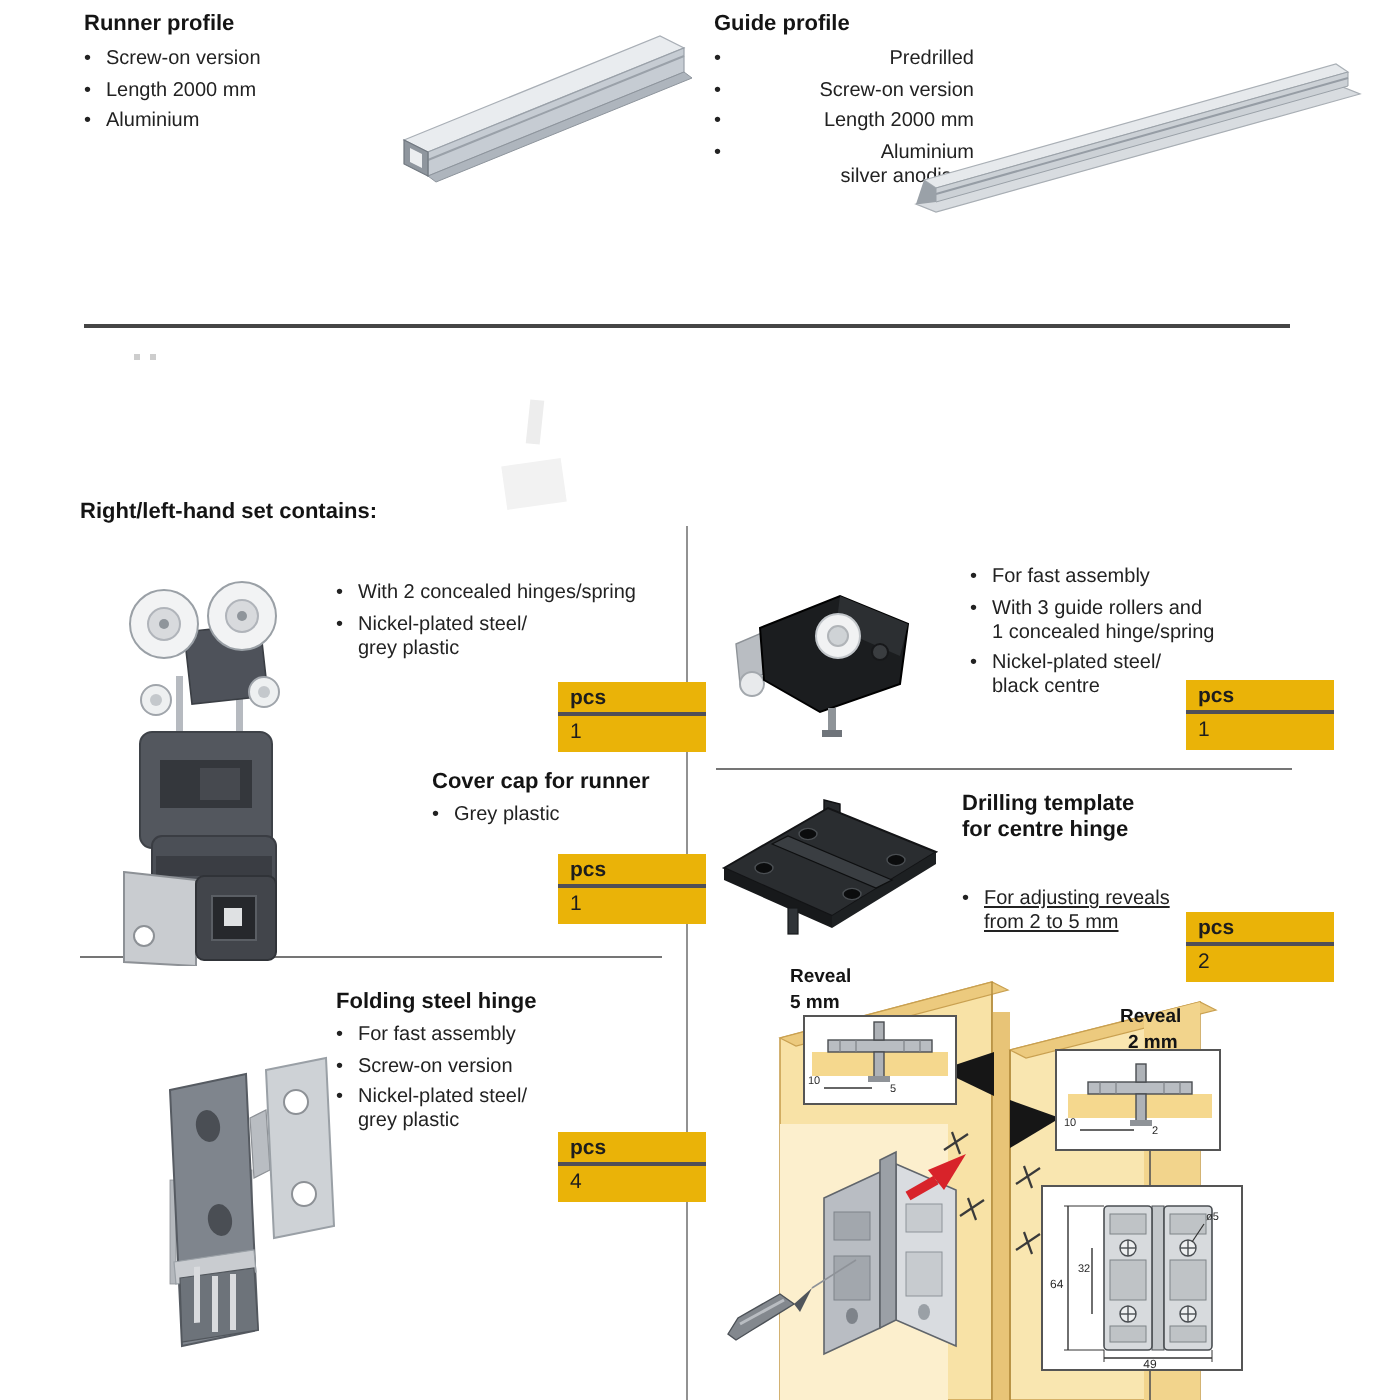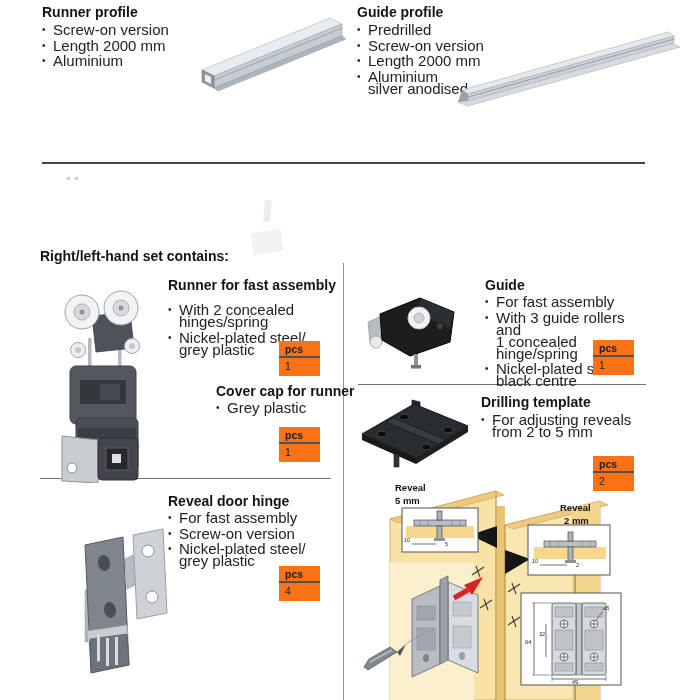--- a/index.html
+++ b/index.html
@@ -1,26 +1,26 @@
 <!DOCTYPE html>
 <html><head>
 <meta charset="utf-8">
 <style>
   html,body{margin:0;padding:0;background:#fff;}
   #page{
     position:relative;width:700px;height:700px;background:#ffffff;overflow:hidden;
     font-family:"Liberation Sans",sans-serif;color:#1d1d1d;
   }
   .abs{position:absolute;}
-  .title{font-size:14px;font-weight:bold;color:#141414;line-height:13px;}
-  .bullets{font-size:15px;color:#222;}
+  .title{font-size:11px;font-weight:bold;color:#141414;line-height:13px;}
+  .bullets{font-size:10px;color:#222;}
   .bullet{position:relative;padding-left:11px;margin-top:3.5px;line-height:12px;}
   .bullet::before{content:"•";position:absolute;left:0;top:0;font-size:10px;color:#222;}
   .cont{padding-left:11px;line-height:12px;}
-  .pcs-box{width:41px;background:#f97316;font-size:10.5px;color:#1d1d1d;}
+  .pcs-box{width:74px;background:#eab308;font-size:10.5px;color:#1d1d1d;}
   .pcs-label{font-weight:bold;padding:2px 6px 1px 6px;border-bottom:2px solid #4f4f57;}
   .pcs-value{padding:2px 6px 4px 6px;}
   .rule{background:#454545;}
   .hr-thin{background:#757575;height:1px;}
   .vdiv{background:#929292;width:1px;}
   .artifact{background:#ededed;}
   svg text{font-family:"Liberation Sans",sans-serif;fill:#2a2a2a;}
   svg .dimtxt{font-size:6px;}
   svg .dimtxt-s{font-size:5.5px;}
   svg .revlbl{font-size:9.5px;font-weight:bold;fill:#141414;}
@@ -43,21 +43,21 @@
     <polygon points="12,62 140,10 152,16 24,68" fill="#e9ecef" stroke="#a9afb6" stroke-width="0.6"></polygon>
     <polygon points="24,68 152,16 152,28 24,80" fill="#c6ccd3" stroke="#9aa1a9" stroke-width="0.6"></polygon>
     <line x1="24" y1="72" x2="152" y2="20" stroke="#9aa1a9" stroke-width="1"></line>
     <polygon points="24,80 152,28 156,31 28,83" fill="#aeb5bd" stroke="#8d949c" stroke-width="0.5"></polygon>
     <polygon points="12,62 24,68 24,80 12,74" fill="#8f969e" stroke="#70777f" stroke-width="0.6"></polygon>
     <polygon points="15,66 21,69 21,76 15,73" fill="#eceef0"></polygon>
   </svg>
 
   <div class="abs" style="left:357px;top:6px;width:130px;">
     <div class="title">Guide profile</div>
-    <div class="bullets" style="margin-top:5px;">
+    <div class="bullets" style="margin-top:5px;text-align:right;">
       <div class="bullet">Predrilled</div>
       <div class="bullet">Screw-on version</div>
       <div class="bullet">Length 2000 mm</div>
       <div class="bullet">Aluminium</div>
       <div class="cont">silver anodised</div>
     </div>
   </div>
 
   <svg class="abs" style="left:450px;top:16px;" width="235" height="96" viewBox="0 0 235 96">
     <polygon points="8,86 220,27 230,31 18,90" fill="#d8dce0" stroke="#a8aeb4" stroke-width="0.6"></polygon>
@@ -99,21 +99,20 @@
     <rect x="34" y="130" width="62" height="52" rx="5" fill="#4b4f56" stroke="#3a3d43"></rect>
     <rect x="36" y="140" width="58" height="10" fill="#3a3d43"></rect>
     <polygon points="20,148 56,152 56,195 20,193" fill="#c9ccd0" stroke="#8d9196"></polygon>
     <circle cx="30" cy="180" r="5" fill="#ffffff" stroke="#8d9196"></circle>
     <rect x="56" y="150" width="40" height="42" rx="4" fill="#42454b" stroke="#303338"></rect>
     <rect x="64" y="160" width="22" height="22" fill="#26282c" stroke="#5a5e64"></rect>
     <rect x="70" y="166" width="9" height="9" fill="#dfe1e3"></rect>
   </svg>
 
   <div class="abs" style="left:168px;top:279px;width:170px;">
-    <div class="title">Runner for fast assembly</div>
     <div class="bullets" style="margin-top:12px;">
       <div class="bullet">With 2 concealed hinges/spring</div>
       <div class="bullet">Nickel-plated steel/</div>
       <div class="cont">grey plastic</div>
     </div>
   </div>
 
   <div class="abs pcs-box" style="left:279px;top:341px;">
     <div class="pcs-label">pcs</div>
     <div class="pcs-value">1</div>
@@ -125,21 +124,21 @@
       <div class="bullet">Grey plastic</div>
     </div>
   </div>
 
   <div class="abs pcs-box" style="left:279px;top:427px;">
     <div class="pcs-label">pcs</div>
     <div class="pcs-value">1</div>
   </div>
 
   <div class="abs" style="left:168px;top:495px;width:170px;">
-    <div class="title">Reveal door hinge</div>
+    <div class="title">Folding steel hinge</div>
     <div class="bullets" style="margin-top:4px;">
       <div class="bullet">For fast assembly</div>
       <div class="bullet">Screw-on version</div>
       <div class="bullet">Nickel-plated steel/</div>
       <div class="cont">grey plastic</div>
     </div>
   </div>
 
   <svg class="abs" style="left:45px;top:515px;" width="130" height="170" viewBox="0 0 130 170">
     <rect x="40" y="75" width="3" height="52" fill="#b4b8bd" stroke="#8d9196" stroke-width="0.4"></rect>
@@ -169,21 +168,20 @@
     <polygon points="18,30 58,14 92,28 88,58 48,72 20,56" fill="#1b1d1f" stroke="#000000"></polygon>
     <polygon points="58,14 92,28 88,44 56,30" fill="#2c2f32"></polygon>
     <circle cx="57" cy="34" r="11" fill="#f1f2f3" stroke="#c2c6ca"></circle>
     <circle cx="57" cy="34" r="5" fill="#cfd3d6" stroke="#b0b4b8"></circle>
     <circle cx="78" cy="42" r="4" fill="#3a3d40" stroke="#17181a"></circle>
     <rect x="52" y="70" width="4" height="13" fill="#8e9398"></rect>
     <rect x="49" y="81" width="10" height="3.5" fill="#6f747a"></rect>
   </svg>
 
   <div class="abs" style="left:485px;top:279px;width:160px;">
-    <div class="title">Guide</div>
     <div class="bullets" style="margin-top:4px;">
       <div class="bullet">For fast assembly</div>
       <div class="bullet">With 3 guide rollers and</div>
       <div class="cont">1 concealed hinge/spring</div>
       <div class="bullet">Nickel-plated steel/</div>
       <div class="cont">black centre</div>
     </div>
   </div>
 
   <div class="abs pcs-box" style="left:593px;top:340px;">
@@ -199,21 +197,22 @@
     <polygon points="30,30 38,26 90,48 82,52" fill="#3a3e42" stroke="#0e0f10" stroke-width="0.6"></polygon>
     <ellipse cx="26" cy="42" rx="4.5" ry="2.8" fill="#0b0c0d" stroke="#4a4e52" stroke-width="0.7"></ellipse>
     <ellipse cx="48" cy="25" rx="4.5" ry="2.8" fill="#0b0c0d" stroke="#4a4e52" stroke-width="0.7"></ellipse>
     <ellipse cx="92" cy="38" rx="4.5" ry="2.8" fill="#0b0c0d" stroke="#4a4e52" stroke-width="0.7"></ellipse>
     <ellipse cx="70" cy="55" rx="4.5" ry="2.8" fill="#0b0c0d" stroke="#4a4e52" stroke-width="0.7"></ellipse>
     <rect x="38" y="62" width="5" height="13" fill="#303438" stroke="#17191b" stroke-width="0.6"></rect>
   </svg>
 
   <div class="abs" style="left:481px;top:396px;width:160px;">
     <div class="title">Drilling template</div>
-    <div class="bullets" style="margin-top:5px;">
+    <div class="title">for centre hinge</div>
+    <div class="bullets" style="margin-top:22px;text-decoration:underline;">
       <div class="bullet">For adjusting reveals</div>
       <div class="cont">from 2 to 5 mm</div>
     </div>
   </div>
 
   <div class="abs pcs-box" style="left:593px;top:456px;">
     <div class="pcs-label">pcs</div>
     <div class="pcs-value">2</div>
   </div>
 

